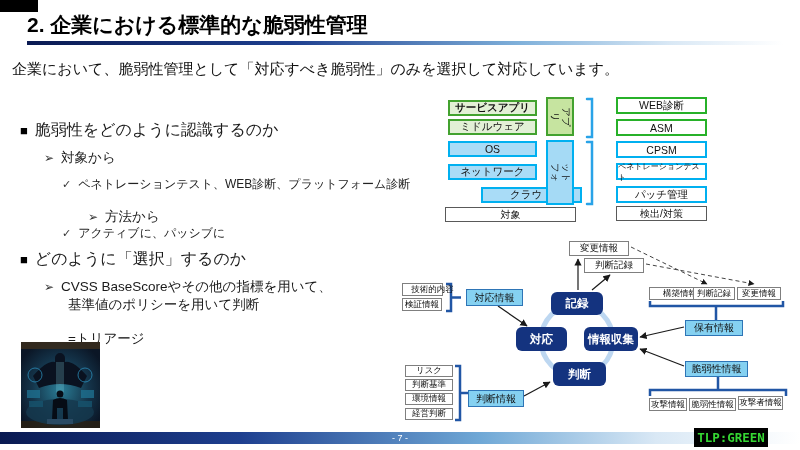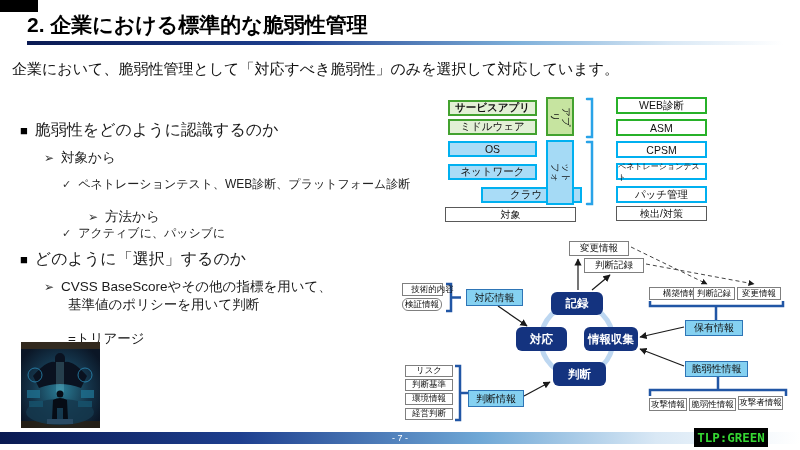--- a/index.html
+++ b/index.html
@@ -160,21 +160,21 @@
   <div class="abs wbox" style="left:693px;top:287px;width:42px;height:13px;font-size:8.5px;">判断記録</div>
   <div class="abs wbox" style="left:737px;top:287px;width:44px;height:13px;font-size:8.5px;">変更情報</div>
   <div class="abs ibox" style="left:685px;top:320px;width:58px;height:16px;">保有情報</div>
 
   <div class="abs ibox" style="left:685px;top:361px;width:63px;height:16px;">脆弱性情報</div>
   <div class="abs wbox" style="left:649px;top:398px;width:38px;height:13px;font-size:8.5px;">攻撃情報</div>
   <div class="abs wbox" style="left:689px;top:398px;width:47px;height:13px;font-size:8.5px;">脆弱性情報</div>
   <div class="abs wbox" style="left:738px;top:396px;width:45px;height:14px;font-size:8.5px;">攻撃者情報</div>
 
   <div class="abs wbox" style="left:402px;top:283px;width:41px;height:13px;font-size:8.5px;padding-left:20px;">技術的内容</div>
-  <div class="abs wbox" style="left:402px;top:298px;width:40px;height:13px;font-size:8.5px;border-radius:6px;">検証情報</div>
+  <div class="abs wbox" style="left:402px;top:298px;width:40px;height:13px;font-size:8.5px;">検証情報</div>
   <div class="abs ibox" style="left:466px;top:289px;width:57px;height:17px;">対応情報</div>
 
   <div class="abs wbox" style="left:405px;top:365px;width:48px;height:12px;font-size:8.5px;">リスク</div>
   <div class="abs wbox" style="left:405px;top:379px;width:48px;height:12px;font-size:8.5px;">判断基準</div>
   <div class="abs wbox" style="left:405px;top:393px;width:48px;height:12px;font-size:8.5px;">環境情報</div>
   <div class="abs wbox" style="left:405px;top:408px;width:48px;height:12px;font-size:8.5px;">経営判断</div>
   <div class="abs ibox" style="left:468px;top:390px;width:56px;height:17px;">判断情報</div>
 
   <div class="abs footer-bar"></div>
   <div class="abs page-num">- 7 -</div>

